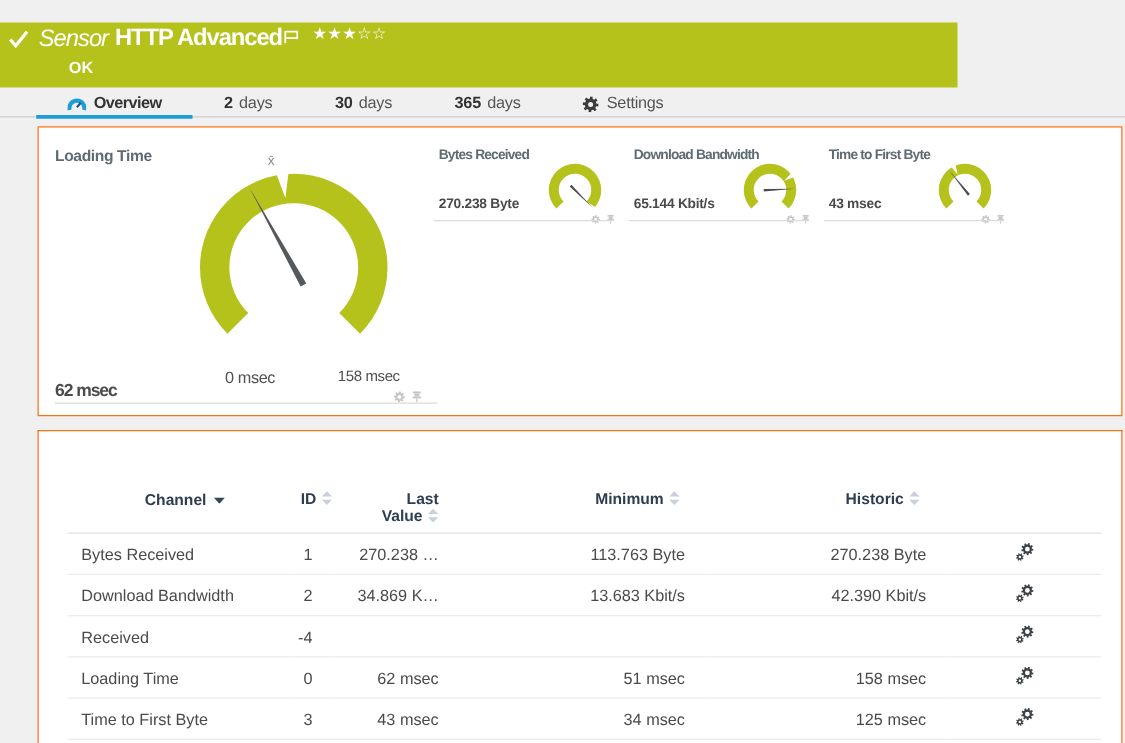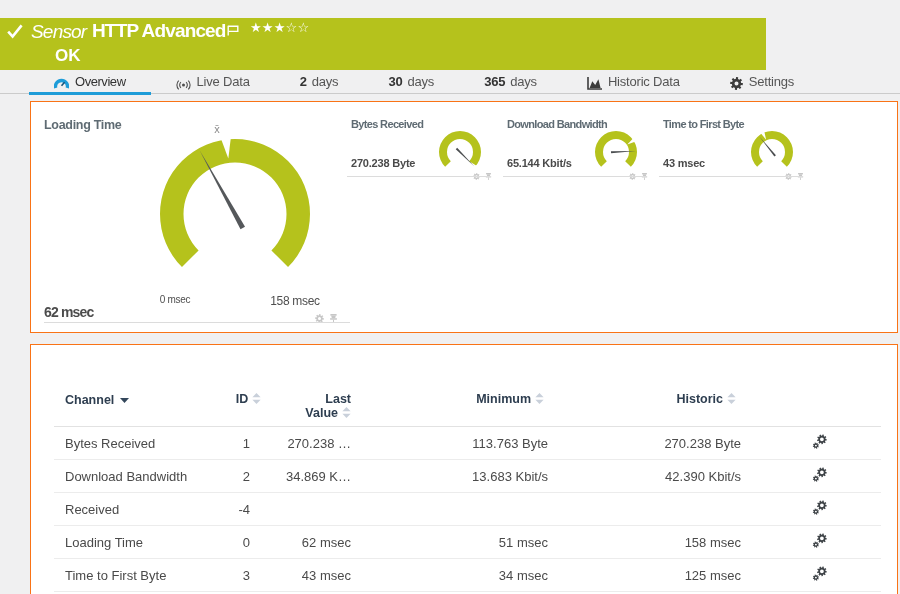--- a/index.html
+++ b/index.html
@@ -10,60 +10,60 @@
   html,body{width:900px;height:594px;overflow:hidden;background:var(--page);
     font-family:"Liberation Sans","DejaVu Sans",sans-serif;}
   
   .topbar{position:absolute;left:0;top:0;width:766px;height:52px;background:var(--green);color:#fff;margin-top:18px;}
   .check-ico{position:absolute;left:7px;top:6px;}
   .sensor-word{position:absolute;left:31px;top:3px;font-size:19px;font-style:italic;font-weight:400;letter-spacing:-0.8px;}
   .sensor-name{position:absolute;left:92px;top:2px;font-size:19px;font-weight:700;letter-spacing:-0.85px;}
   .flag-ico{position:absolute;left:227px;top:4px;}
   .stars{position:absolute;left:250px;top:2px;font-size:13px;letter-spacing:0.2px;
     font-family:"DejaVu Sans",sans-serif;}
-  .status-ok{position:absolute;left:55px;top:28px;font-size:17px;font-weight:700;}
+  .status-ok{position:absolute;left:55px;top:28px;font-size:13px;font-weight:700;}
   
   .tabbar{position:absolute;left:0;top:52px;width:900px;height:42px;display:flex;
     align-items:stretch;padding-left:29px;border-bottom:1px solid #cbcbcb;}
   .tab{display:flex;align-items:flex-end;padding:0 25px 4px 25px;gap:6px;cursor:pointer;
     font-size:13px;color:#555;white-space:nowrap;letter-spacing:-0.2px;}
   .tab .num{font-weight:700;color:#333;margin-right:-1px;}
   .tab .tico{display:inline-flex;align-items:flex-end;position:relative;top:1px;}
   .tab[data-name="tab-log"]{margin-left:8px;}
   .tab.active{border-bottom:3px solid var(--blue);margin-bottom:-2px;padding-bottom:3px;}
-  .tab.active .tlabel{font-weight:400;color:#333;letter-spacing:-0.45px;}
+  .tab.active .tlabel{font-weight:700;color:#333;letter-spacing:-0.45px;}
   
   .card{position:absolute;left:30px;background:#fff;border:1px solid #f97316;}
   .card-gauges{top:101px;width:868px;height:232px;}
   .card-table{top:344px;width:868px;height:260px;border-bottom:none;}
   
   .panel-title{position:absolute;font-size:11px;font-weight:700;color:var(--panel-title);letter-spacing:-0.65px;}
   .bigcell-title{left:13px;top:16px;font-size:12.5px;letter-spacing:-0.3px;}
   .gauge-big{position:absolute;left:118px;top:26px;}
   .xbar-label{position:absolute;left:177px;top:21px;width:18px;text-align:center;
     font-size:11px;color:#8b8b8b;}
-  .gmin{position:absolute;left:104px;top:192px;width:80px;text-align:center;font-size:10px;color:#4f4f4f;letter-spacing:-0.3px;}
+  .gmin{position:absolute;left:129px;top:192px;width:80px;text-align:center;font-size:13px;color:#4f4f4f;letter-spacing:-0.3px;}
   .gmax{position:absolute;left:224px;top:192px;width:80px;text-align:center;font-size:12px;color:#4f4f4f;letter-spacing:-0.3px;}
   .bigvalue{position:absolute;left:13px;top:202px;font-size:14px;font-weight:700;color:#4c4c4c;letter-spacing:-0.85px;}
   .cell-icons{position:absolute;display:flex;align-items:center;gap:5px;color:#c7c7c7;}
   .big-icons{left:284px;top:207px;}
   .big-border{position:absolute;left:13px;top:220px;width:306px;height:1px;background:#dcdcdc;}
   
   .minicell{position:absolute;top:0;width:156px;height:76px;}
   .minicell .panel-title{left:6px;top:16px;}
   .mini-gauge{position:absolute;left:93px;top:28px;}
   .minivalue{position:absolute;left:6px;top:55px;font-size:11px;font-weight:700;color:#4a4a4a;letter-spacing:-0.2px;}
   .mini-icons{right:9px;top:64px;}
   .mini-border{position:absolute;left:2px;top:74px;width:144px;height:1px;background:#dcdcdc;}
   
   .chtable{margin:47px 0 0 23px;border-collapse:collapse;table-layout:fixed;width:827px;}
   .chtable th{font-size:12.5px;font-weight:700;color:var(--head-ink);vertical-align:top;
     padding:0 0 5px 0;border-bottom:1px solid #e2e2e2;text-align:right;line-height:14px;}
-  .chtable th.h-channel{text-align:left;padding-left:11px;}
-  .chtable th.h-id{padding-right:1px;text-align:center;}
+  .chtable th.h-channel{text-align:center;padding-left:11px;}
+  .chtable th.h-id{padding-right:1px;}
   .chtable th.h-last{padding-right:17px;}
   .chtable th.h-min{padding-right:21px;}
   .chtable th.h-max{padding-right:22px;}
   .chtable th .lbl-wrap{display:inline-block;max-width:49px;vertical-align:bottom;}
   .chtable td{height:33px;padding-top:11px;padding-bottom:2px;font-size:13px;color:var(--ink);border-bottom:1px solid var(--line);
     text-align:right;padding:0 17px 0 0;white-space:nowrap;overflow:hidden;}
   .chtable td.c-channel{text-align:left;padding:0 0 0 11px;}
   .chtable td.c-action{text-align:center;padding:0;}
   .sort-ico{display:inline-block;margin-left:4px;vertical-align:-1px;}
   .sortdown-ico{display:inline-block;margin-left:6px;vertical-align:1px;}
@@ -89,50 +89,31 @@
 <nav class="tabbar" data-name="tab-bar">
   <div class="tab active" data-name="tab-overview">
     <span class="tico" data-name="gauge-icon">
         <svg width="15" height="13" viewBox="0 0 15 13">
       <path d="M1.7,11 A6,6 0 1 1 13.3,11" fill="none" stroke="#1e9cd8" stroke-width="3.4"></path>
       <path d="M7.5,8.8 L10.6,5.2" stroke="#15537a" stroke-width="1.6"></path>
         </svg>
       </span>
     <span class="tlabel" data-name="tab-label">Overview</span>
   </div>
-  <div class="tab" data-name="tab-live-data">
-    <span class="tico" data-name="live-icon">
-        <svg width="15" height="10" viewBox="0 0 15 10">
-      <circle cx="7.5" cy="5" r="1.5" fill="#4d4d4d"></circle>
-      <path d="M4.9,2.2 A3.8,3.8 0 0 0 4.9,7.8 M10.1,2.2 A3.8,3.8 0 0 1 10.1,7.8" fill="none" stroke="#4d4d4d" stroke-width="1.1"></path>
-      <path d="M2.7,0.6 A6.3,6.3 0 0 0 2.7,9.4 M12.3,0.6 A6.3,6.3 0 0 1 12.3,9.4" fill="none" stroke="#4d4d4d" stroke-width="1.1"></path>
-        </svg>
-      </span>
-    <span class="tlabel" data-name="tab-label">Live Data</span>
-  </div>
   <div class="tab" data-name="tab-2-days">
     <span class="num" data-name="tab-number">2</span>
     <span class="tlabel" data-name="tab-label">days</span>
   </div>
   <div class="tab" data-name="tab-30-days">
     <span class="num" data-name="tab-number">30</span>
     <span class="tlabel" data-name="tab-label">days</span>
   </div>
   <div class="tab" data-name="tab-365-days">
     <span class="num" data-name="tab-number">365</span>
     <span class="tlabel" data-name="tab-label">days</span>
-  </div>
-  <div class="tab" data-name="tab-historic-data">
-    <span class="tico" data-name="area-chart-icon">
-        <svg width="15" height="13" viewBox="0 0 15 13">
-      <path d="M1,0 V12 H15" fill="none" stroke="#3c3c3c" stroke-width="1.6"></path>
-      <path d="M2.6,11 L5.3,4.2 L8.2,8 L11.4,2.2 L13.6,11 Z" fill="#3c3c3c"></path>
-        </svg>
-      </span>
-    <span class="tlabel" data-name="tab-label">Historic Data</span>
   </div>
   <div class="tab" data-name="tab-settings">
     <span class="tico" data-name="gear-icon">
         <svg width="13" height="13" viewBox="0 0 13 13">
       <path d="M6.06,0.12L8.18,0.32L8.00,2.04L9.37,2.78L10.70,1.67L12.05,3.32L10.71,4.41L11.16,5.90L12.88,6.06L12.68,8.18L10.96,8.00L10.22,9.37L11.33,10.70L9.68,12.05L8.59,10.71L7.10,11.16L6.94,12.88L4.82,12.68L5.00,10.96L3.63,10.22L2.30,11.33L0.95,9.68L2.29,8.59L1.84,7.10L0.12,6.94L0.32,4.82L2.04,5.00L2.78,3.63L1.67,2.30L3.32,0.95L4.41,2.29L5.90,1.84Z M8.50,6.5 A2,2 0 1 0 4.50,6.5 A2,2 0 1 0 8.50,6.5 Z" fill="#3c3c3c" fill-rule="evenodd"></path>
         </svg>
       </span>
     <span class="tlabel" data-name="tab-label">Settings</span>
   </div>
 </nav>

